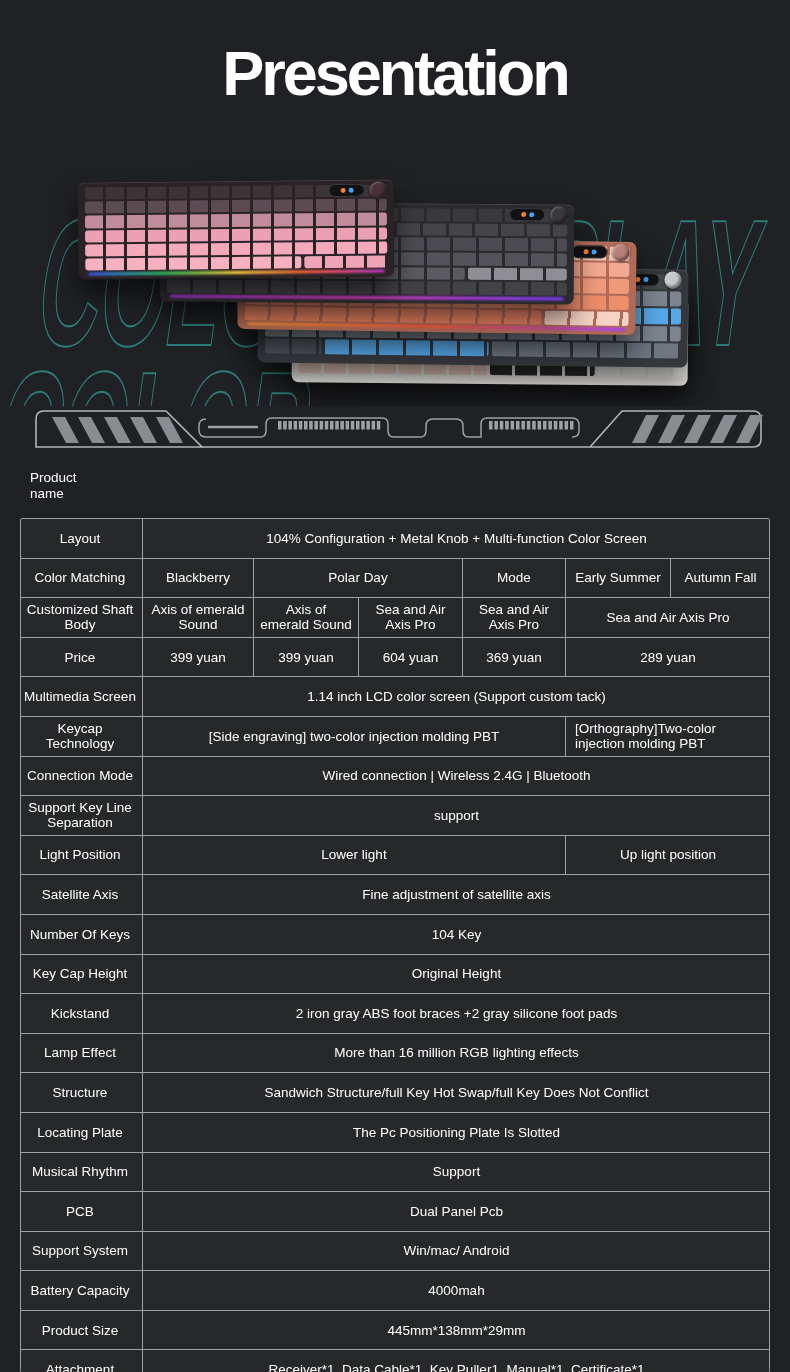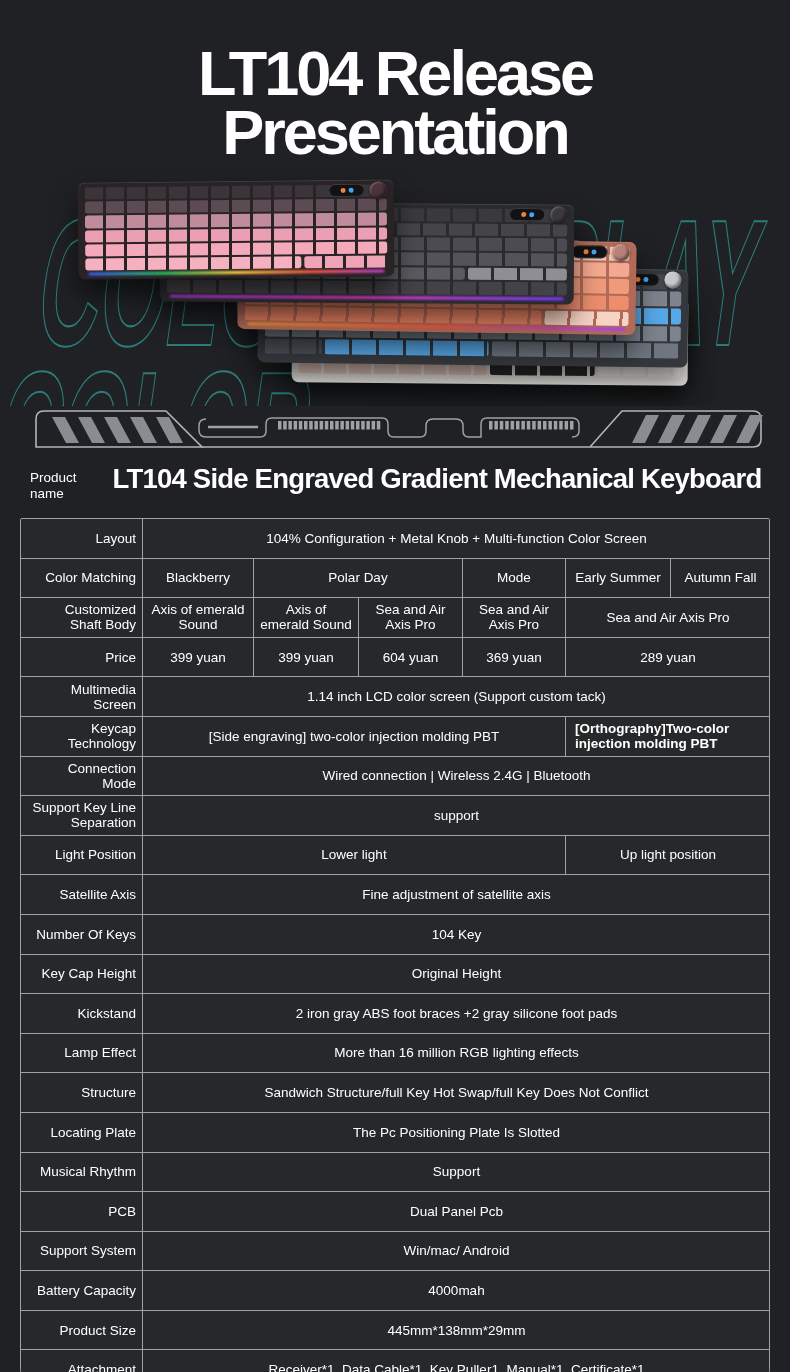--- a/index.html
+++ b/index.html
@@ -55,37 +55,36 @@
   .tbl{
     border:1.5px solid #9fa1a4;border-radius:2px 2px 22px 22px;overflow:hidden;
     background:#26282a;
   }
   table{border-collapse:collapse;width:calc(100% + 2px);margin:-1px;table-layout:fixed;}
   td{
     border:1px solid #9fa1a4;height:34.6px;font-size:13.5px;color:#fff;
     text-align:center;padding:2px 6px;line-height:1.12;background:#26282a;
     overflow:hidden;
   }
-  td.lbl{text-align:right;padding-left:11px;margin-left:24px;}
-  td.left{text-align:left;padding-left:9px;font-weight:bold;}
+  td.lbl{text-align:center;padding-left:3px;margin-left:24px;}
+  td.left{text-align:left;padding-left:9px;}
 </style>
 </head>
 <body>
 
 <div class="hero">
 
   <svg class="wm" style="left:15px;top:160px;" width="760" height="250" viewBox="0 0 760 250">
     <text x="10" y="185" textLength="718" lengthAdjust="spacingAndGlyphs" transform="translate(34 0) skewX(-8)" stroke="#2c7d7a">COLORFUL PLAY</text>
   </svg>
   <svg class="wm" style="left:-12px;top:312px;" width="330" height="94" viewBox="0 0 330 94">
     <text x="10" y="185" textLength="718" lengthAdjust="spacingAndGlyphs" transform="translate(20 0) skewX(-8)" stroke="#2c7d7a">COLORFUL PLAY</text>
   </svg>
 
   <div class="hero-title">
-    <div>LT104 Release</div>
     <div>Presentation</div>
   </div>
 
   <div>
       <div class="kb" style="left: 78px; top: 181px; width: 316px; height: 97px; z-index: 6; background: rgb(42, 35, 38); transform: rotate(-0.6deg);">
         <div class="kb-rows">
           <div class="kb-row">
             <div style="flex: 1 1 0%; background: repeating-linear-gradient(90deg, rgb(59, 52, 56) 0px, rgb(59, 52, 56) 18px, rgb(42, 35, 38) 18px, rgb(42, 35, 38) 21px);"></div>
           </div>
           <div class="kb-row">
@@ -289,21 +288,20 @@
         <rect x="528.4" y="15" width="3.5" height="8.5"></rect>
         <rect x="533.8" y="15" width="3.5" height="8.5"></rect>
         <rect x="539.2" y="15" width="3.5" height="8.5"></rect>
         <rect x="544.6" y="15" width="3.5" height="8.5"></rect>
         <rect x="550" y="15" width="3.5" height="8.5"></rect>
       </g>
   </svg>
 
   <div class="panel-head">
     <div class="plabel">Product name</div>
-    <div class="ptitle">LT104 Side Engraved Gradient Mechanical Keyboard</div>
   </div>
 
   <div class="tbl">
     <table>
       <colgroup>
           <col style="width: 122px;">
           <col style="width: 111px;">
           <col style="width: 105px;">
           <col style="width: 104px;">
           <col style="width: 103px;">

